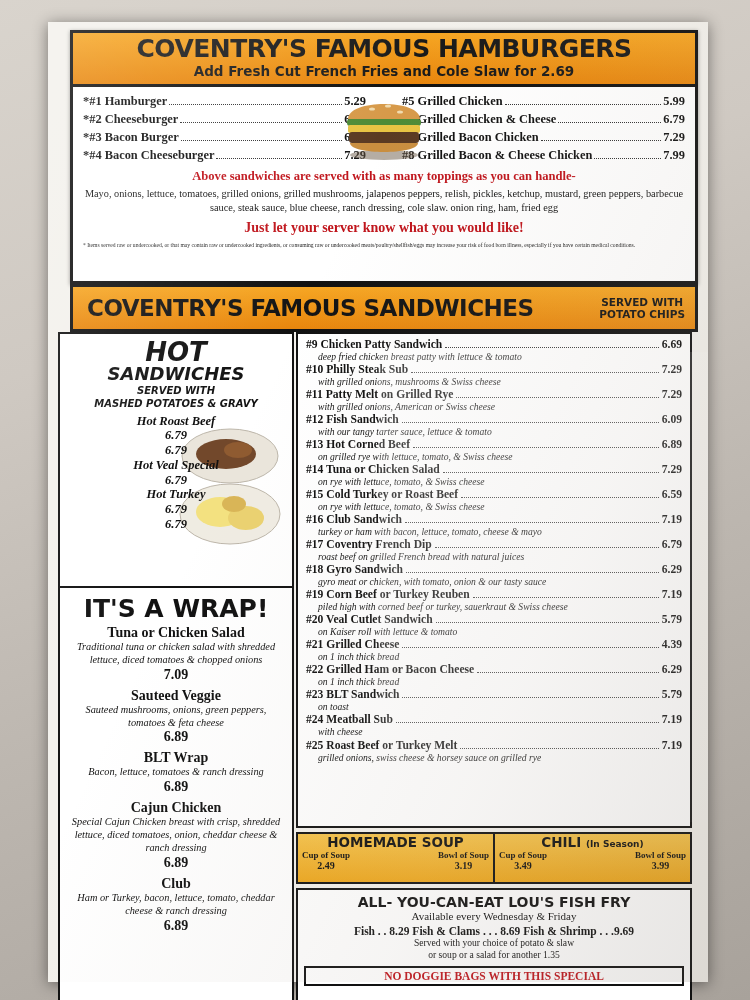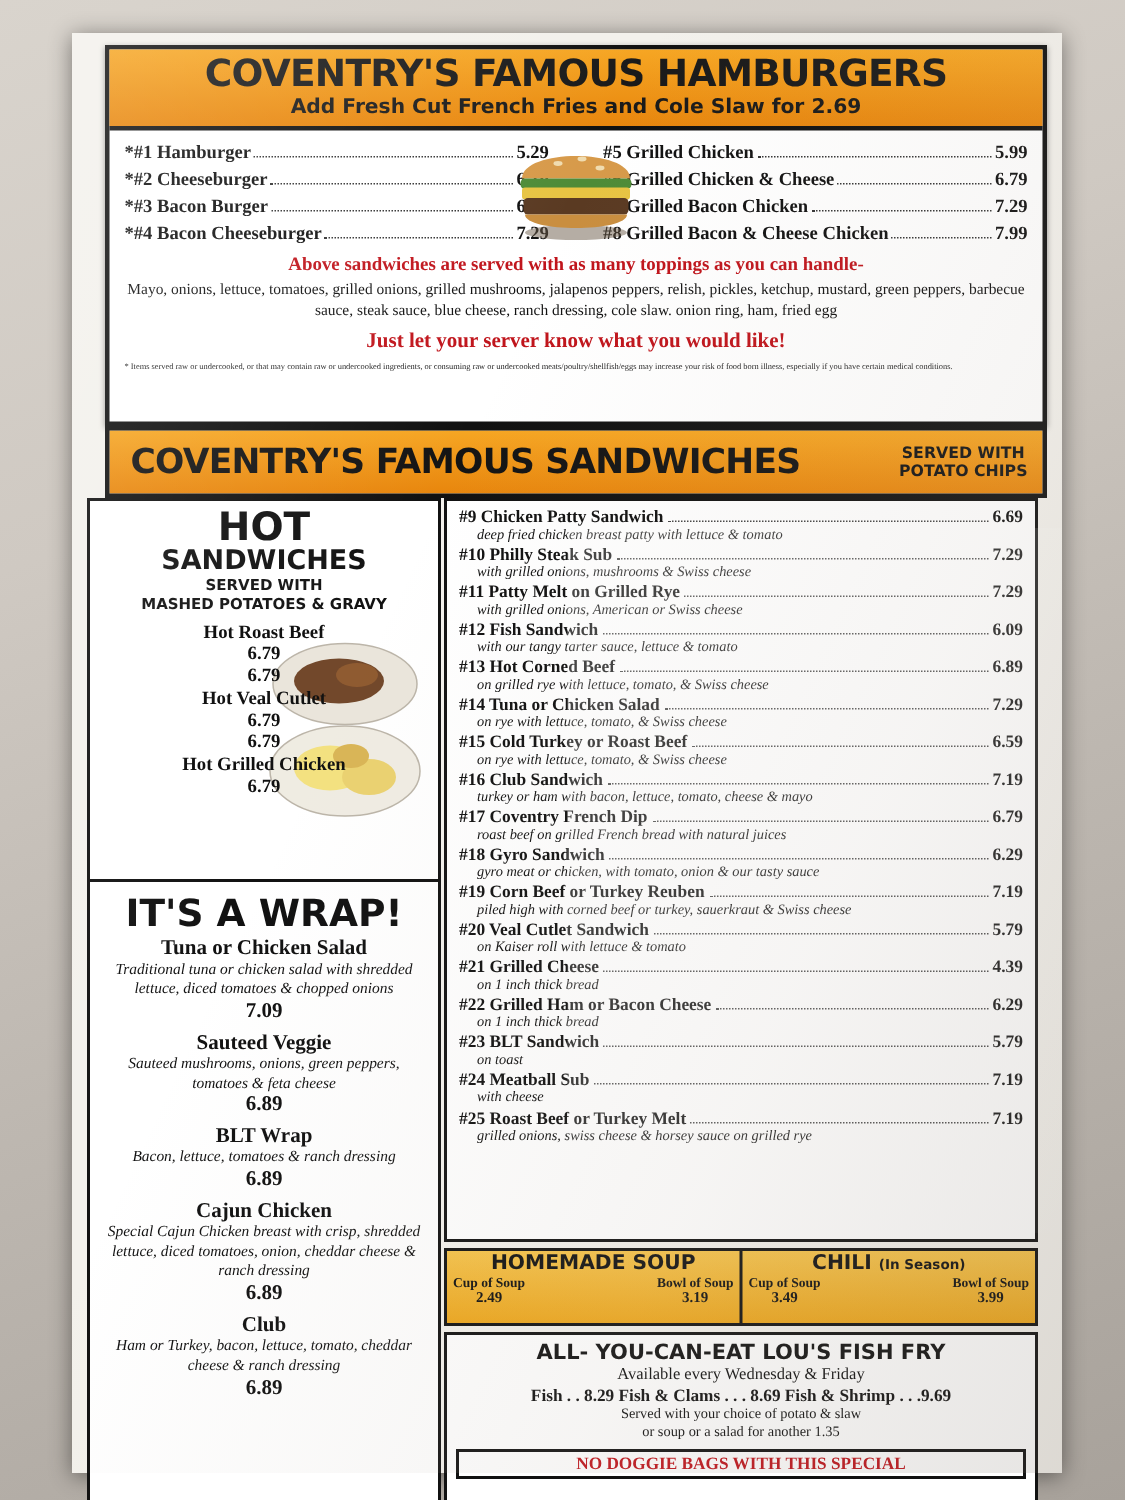--- a/index.html
+++ b/index.html
@@ -87,21 +87,21 @@
     font-family:"DejaVu Sans", sans-serif;letter-spacing:-.5px;
   }
   .served-chips{
     margin-left:auto;margin-right:10px;text-align:center;
     font-size:10.5px;font-weight:bold;color:#141414;line-height:1.15;
     font-family:"DejaVu Sans", sans-serif;
   }
   
   .hot-panel{
     position:absolute;left:10px;top:310px;width:232px;height:252px;
-    background:#fff;border:2px solid #111;overflow:hidden;
+    background:#fff;border:2px solid #111;overflow:hidden;font-style:italic;
   }
   .hot-panel h3{
     margin:6px 0 0;text-align:center;font-size:26px;font-weight:bold;color:#111;
     font-family:"DejaVu Sans", sans-serif;line-height:.95;
   }
   .hot-panel h4{
     margin:0;text-align:center;font-size:18px;font-weight:bold;color:#111;
     font-family:"DejaVu Sans", sans-serif;line-height:1;
   }
   .hot-sub{
@@ -273,24 +273,24 @@
         <ellipse cx="62" cy="24" rx="14" ry="8" fill="#8a5326"></ellipse>
         <ellipse cx="54" cy="88" rx="50" ry="30" fill="#efebe1" stroke="#b9b2a5"></ellipse>
         <ellipse cx="44" cy="86" rx="24" ry="15" fill="#f3e07a"></ellipse>
         <ellipse cx="70" cy="92" rx="18" ry="12" fill="#e9cf6a"></ellipse>
         <ellipse cx="58" cy="78" rx="12" ry="8" fill="#d8b24f"></ellipse>
       </svg>
       <div class="hot-list">
         <div class="hot-row">Hot Roast Beef</div>
         <div class="hot-row p">6.79</div>
         <div class="hot-row p">6.79</div>
-        <div class="hot-row">Hot Veal Cutlet</div>
+        <div class="hot-row">Hot Veal Special</div>
         <div class="hot-row p">6.79</div>
+        <div class="hot-row">Hot Turkey</div>
         <div class="hot-row p">6.79</div>
-        <div class="hot-row">Hot Grilled Chicken</div>
         <div class="hot-row p">6.79</div>
       </div>
     </div>
 
     <div class="wrap-panel">
       <h3>IT'S A WRAP!</h3>
       <div class="wrap-item">
         <div class="t">Tuna or Chicken Salad</div>
         <div class="d">Traditional tuna or chicken salad with shredded lettuce, diced tomatoes &amp; chopped onions</div>
         <div class="p">7.09</div>

